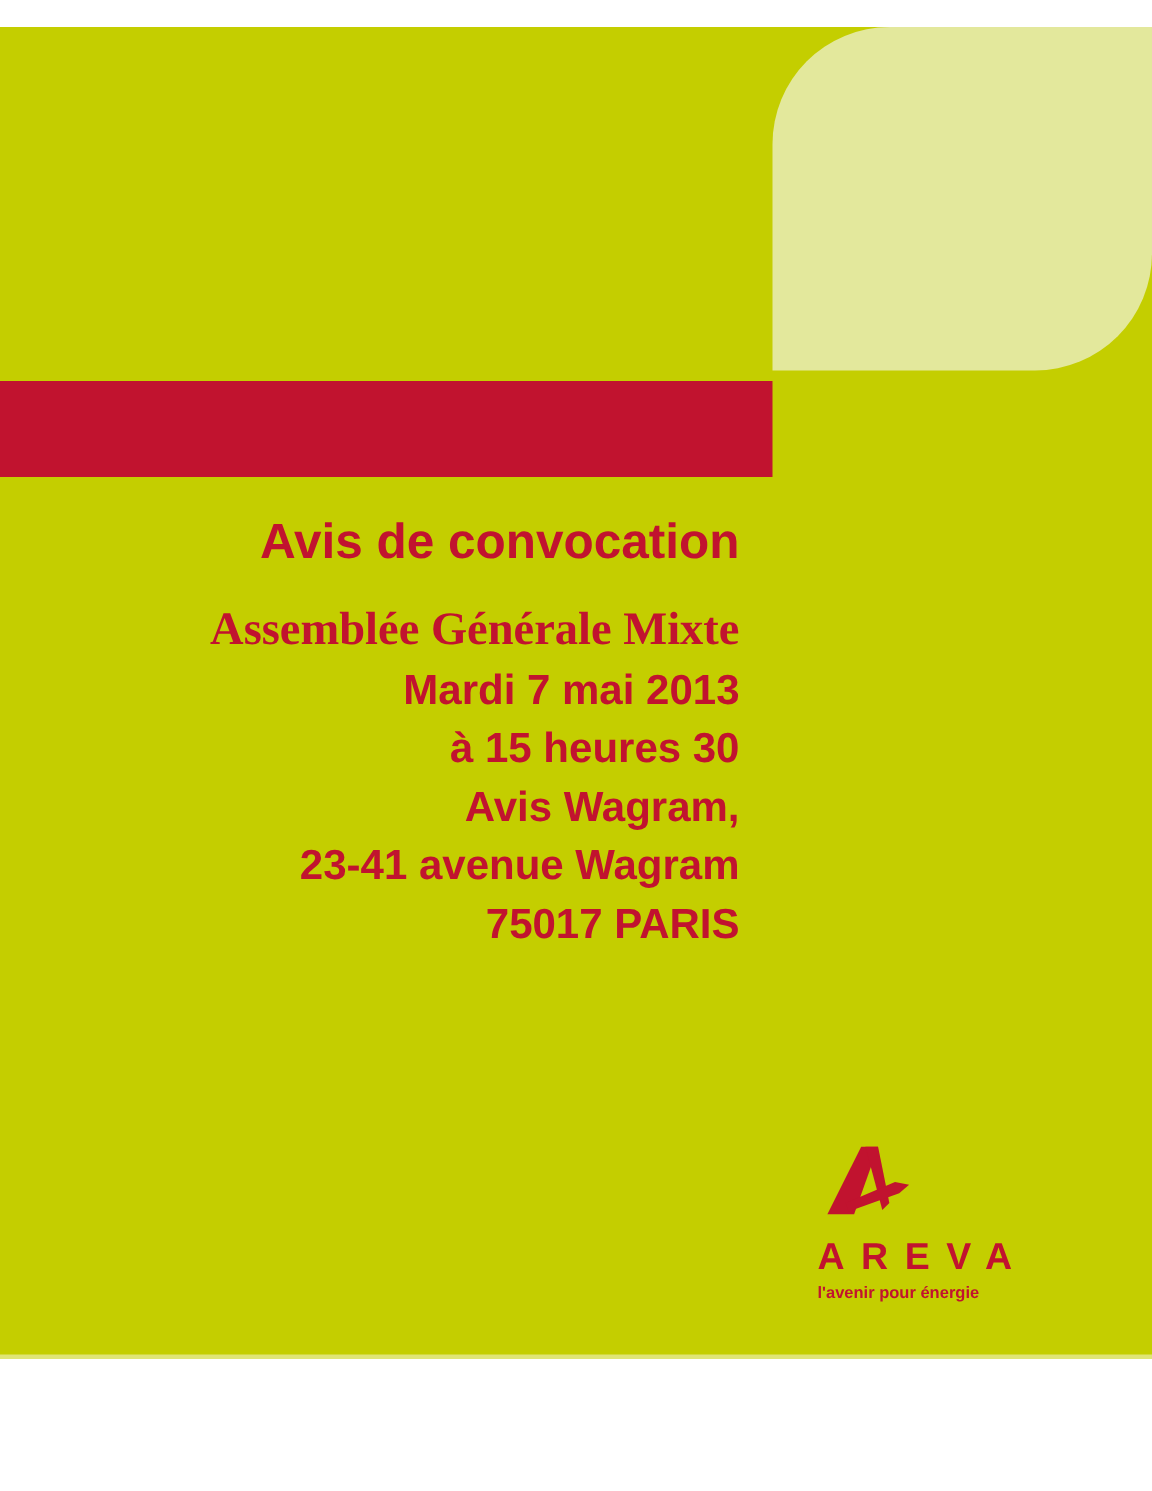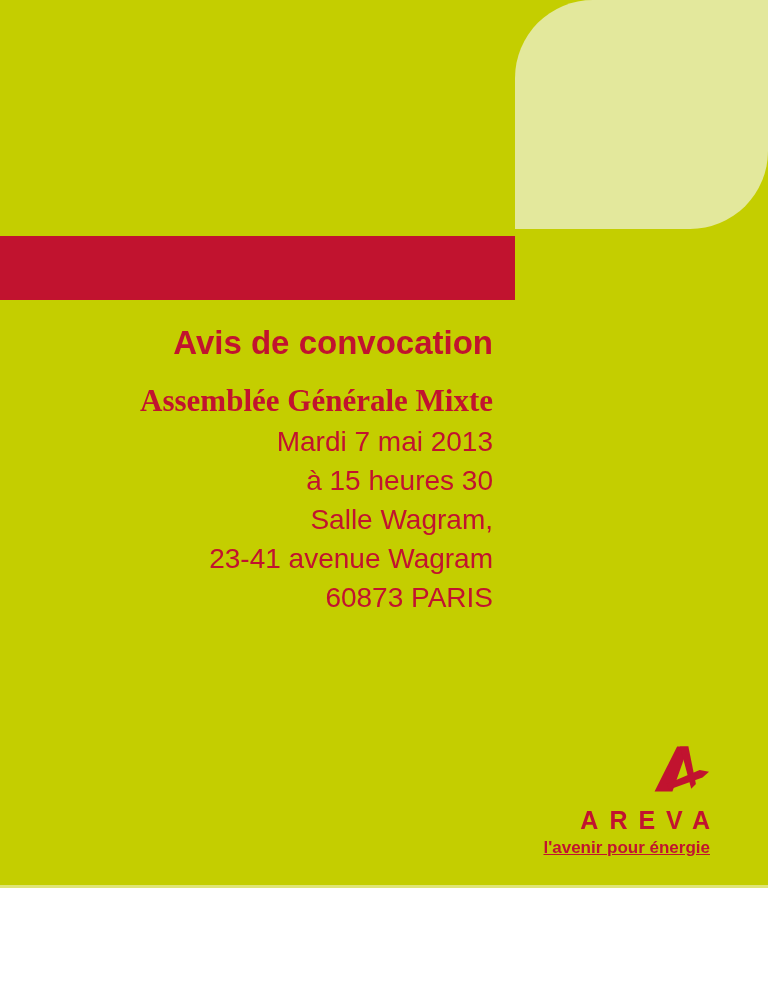--- a/index.html
+++ b/index.html
@@ -2,21 +2,21 @@
 <html style="--bg: #c4ce00; --leaf: #e3e89c; --red: #c1132f;"><head>
 <meta charset="utf-8">
 <style>
   html, body { margin:0; padding:0; }
   body {
     width:768px; height:994px; overflow:hidden;
     font-family:"Liberation Sans", sans-serif;
   }
   .page {
     position:relative; width:768px; height:888px;
-    background:var(--bg); overflow:hidden;
+    background:var(--bg); overflow:hidden;margin-top:18px;
   }
   .leaf {
     position:absolute; left:515px; top:0; width:253px; height:229px;
     background:var(--leaf);
     border-radius:78px 0 78px 0;
   }
   .banner {
     position:absolute; left:0; top:236px; width:515px; height:64px;
     background:var(--red);
   }
@@ -24,35 +24,35 @@
     position:absolute; top:325px; right:275px;
     text-align:right; color:var(--red); white-space:nowrap;
   }
   .text-block h1 {
     margin:0; font-size:33px; line-height:36px; font-weight:bold;
   }
   .text-block h2 {
     margin:23px 0 0; font-size:31px; line-height:34px; font-weight:bold;font-family:Liberation Serif, serif;
   }
   .details {
-    margin-top:4px; font-size:28px; line-height:39px; font-weight:400;
+    margin-top:4px; font-size:28px; line-height:39px; font-weight:700;
   }
   .logo {
     position:absolute; left:545px; top:744px; width:165px;
-    display:flex; flex-direction:column; align-items:flex-end;
+    display:flex; flex-direction:column; align-items:flex-start;
     color:var(--red);
   }
   .logo-mark { width:62px; height:50px; display:block; color:var(--red); }
   .logo-mark path { fill:currentColor; }
   .logo-word {
     margin-top:12px; font-size:25px; font-weight:bold;
     letter-spacing:11px; margin-right:-11px; white-space:nowrap;
   }
   .logo-tagline {
-    margin-top:3px; font-size:17px; font-weight:bold; white-space:nowrap;text-decoration:underline;
+    margin-top:3px; font-size:11px; font-weight:bold; white-space:nowrap;
   }
   .bottom-edge {
     position:absolute; left:0; bottom:0; width:100%; height:3px;
     background:rgba(245, 248, 215, 0.55);
   }
 </style>
 </head>
 <body>
 
 <div class="page">
@@ -60,23 +60,23 @@
   <div class="leaf"></div>
 
   <div class="banner"></div>
 
   <div class="text-block">
     <h1>Avis de convocation</h1>
     <h2>Assemblée Générale Mixte</h2>
     <div class="details">
       <div class="detail-line">Mardi 7 mai 2013</div>
       <div class="detail-line">à 15 heures 30</div>
-      <div class="detail-line">Salle Wagram,</div>
+      <div class="detail-line">Avis Wagram,</div>
       <div class="detail-line">23-41 avenue Wagram</div>
-      <div class="detail-line">60873 PARIS</div>
+      <div class="detail-line">75017 PARIS</div>
     </div>
   </div>
 
   <div class="logo">
     <svg class="logo-mark" viewBox="0 0 66 52" xmlns="http://www.w3.org/2000/svg" aria-hidden="true">
 
       <path d="M31,2 L43,2 L26,50 L7,50 Z"></path>
 
       <path d="M34,2 L43,2 L51,42 L46,47 Z"></path>
 

